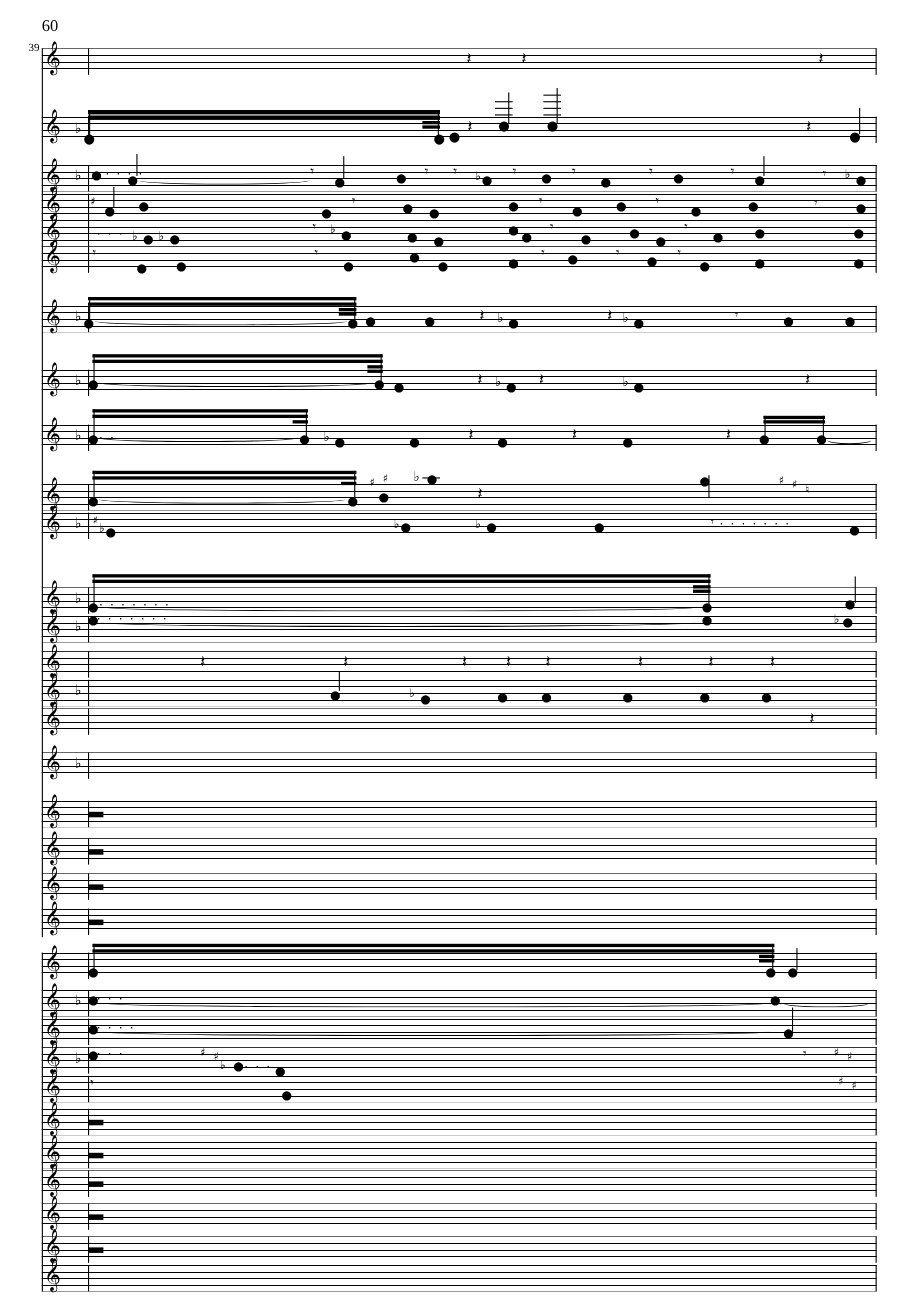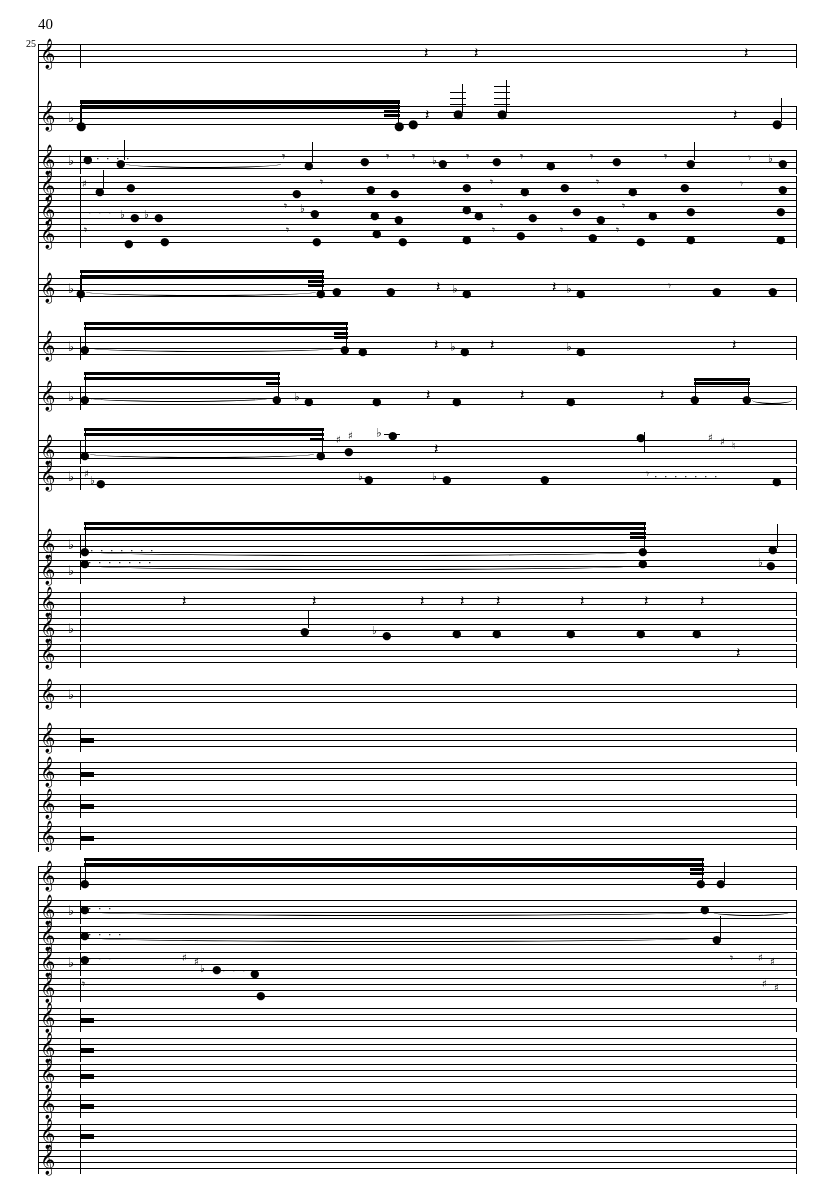--- a/index.html
+++ b/index.html
@@ -119,22 +119,22 @@
     position: absolute;
     width: 1px;
     background: #000;
   }
 </style>
 </head>
 <body>
 
 <div id="page">
 
-  <div class="page-number" style="left:38px; top:16px;">40</div>
-  <div class="measure-number" style="left:26px; top:38px;">25</div>
+  <div class="page-number" style="left:38px; top:16px;">60</div>
+  <div class="measure-number" style="left:26px; top:38px;">39</div>
 
   <div class="system" style="left:0px; top:0px; width:835px; height:820px;">
 
     <div class="stave" style="top:44px; height:26px;">
       <div class="lines" style="left:38px; width:759px;"></div>
       <div class="clef" style="left:40px; top:-4px;">𝄞</div>
       <div class="barline" style="left:80px; top:0px; height:24px;"></div>
       <div class="barline" style="left:796px; top:0px; height:24px;"></div>
       <div class="rest" style="left:424px; top:2px;">𝄽</div>
       <div class="rest" style="left:474px; top:2px;">𝄽</div>

